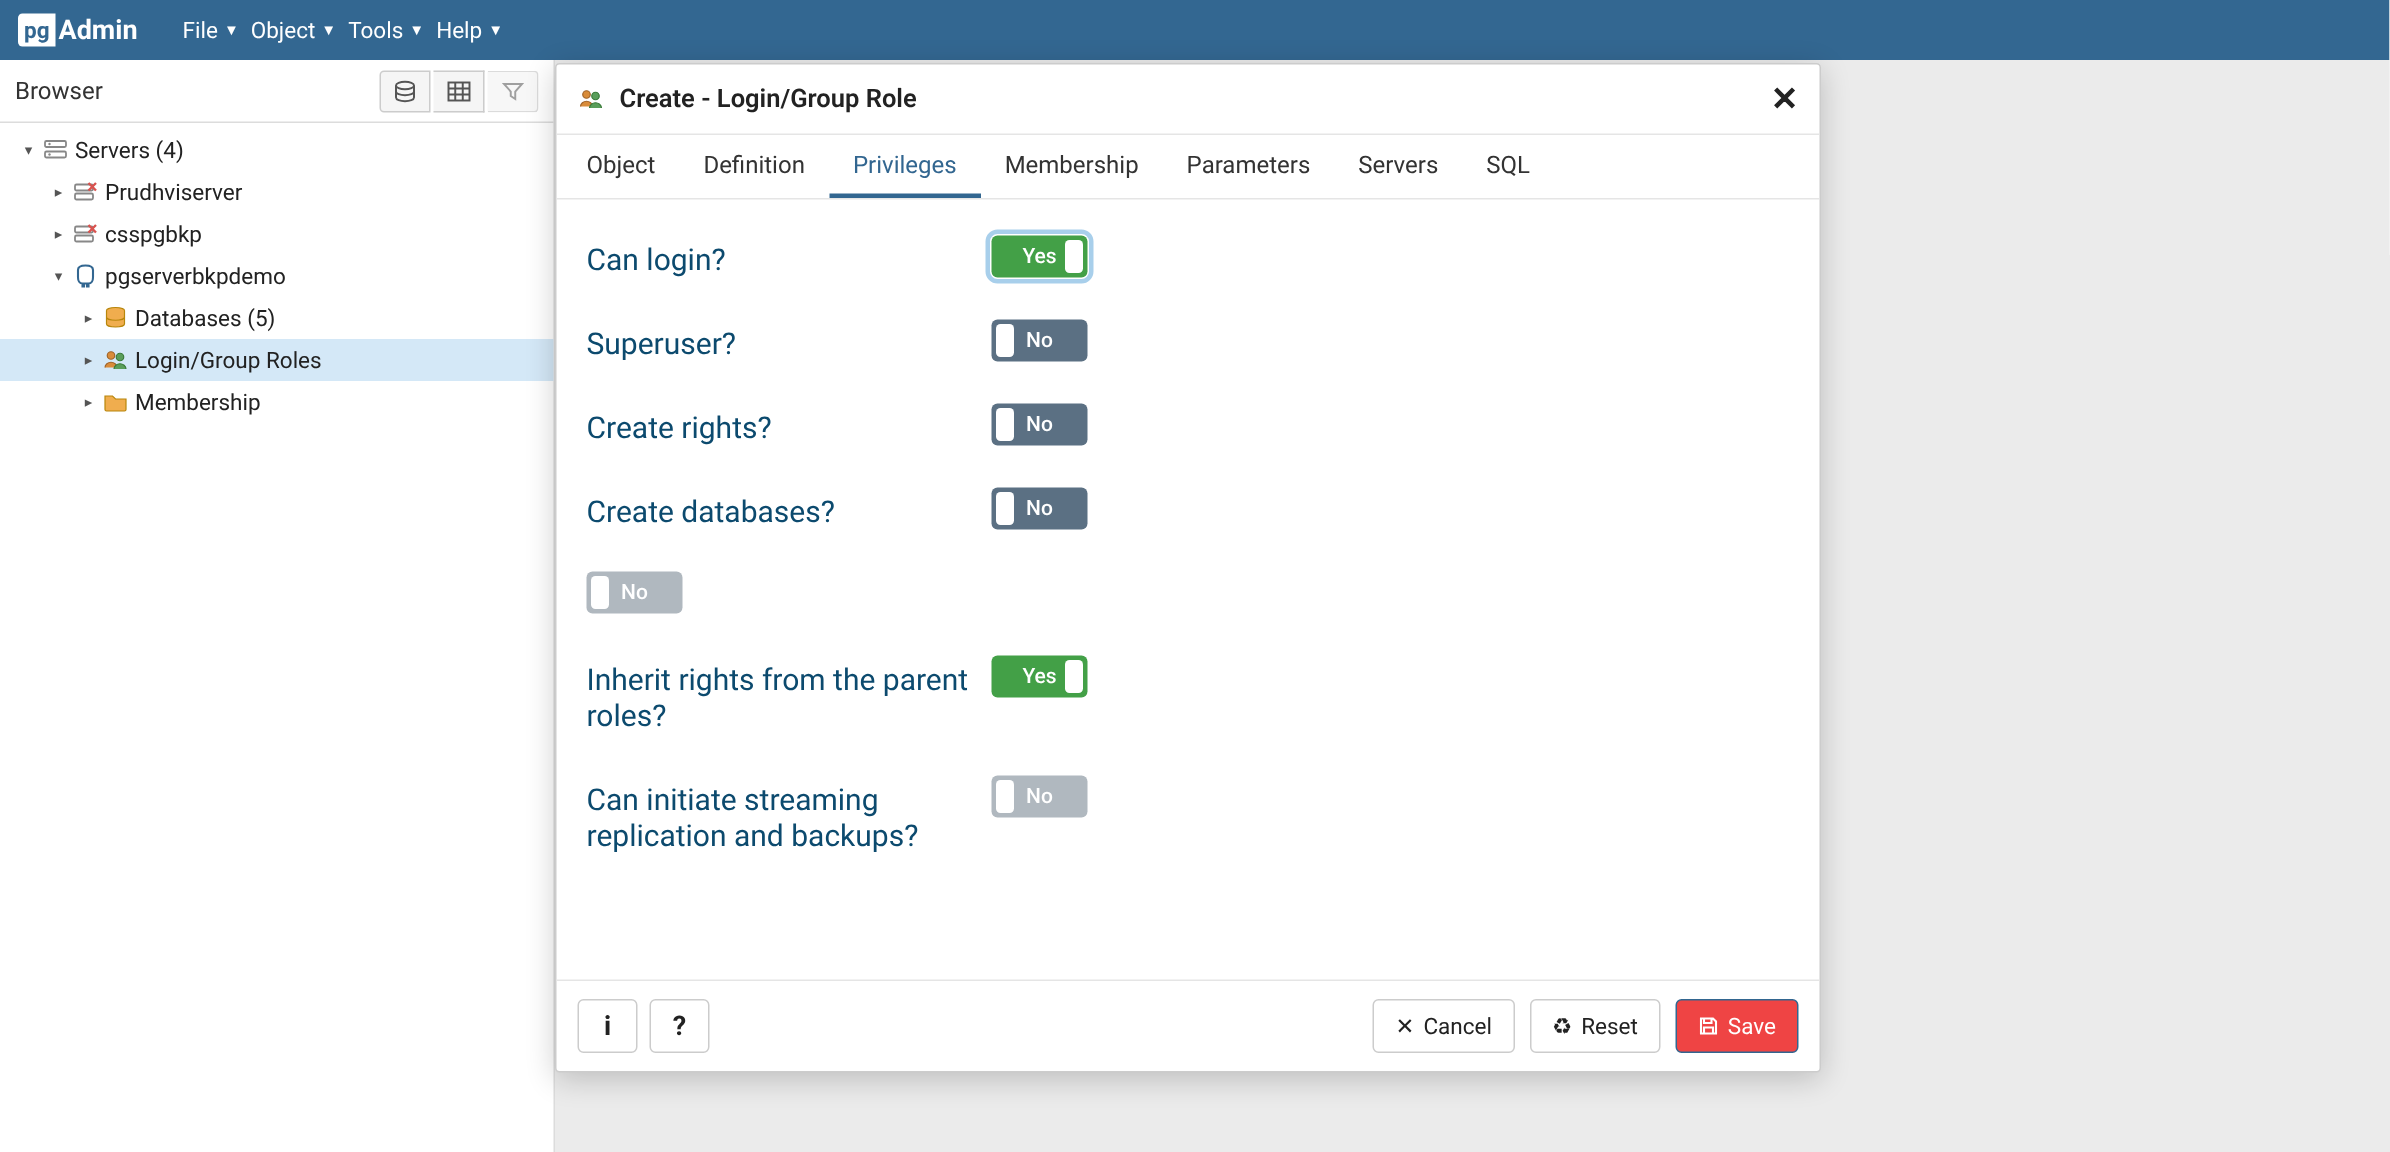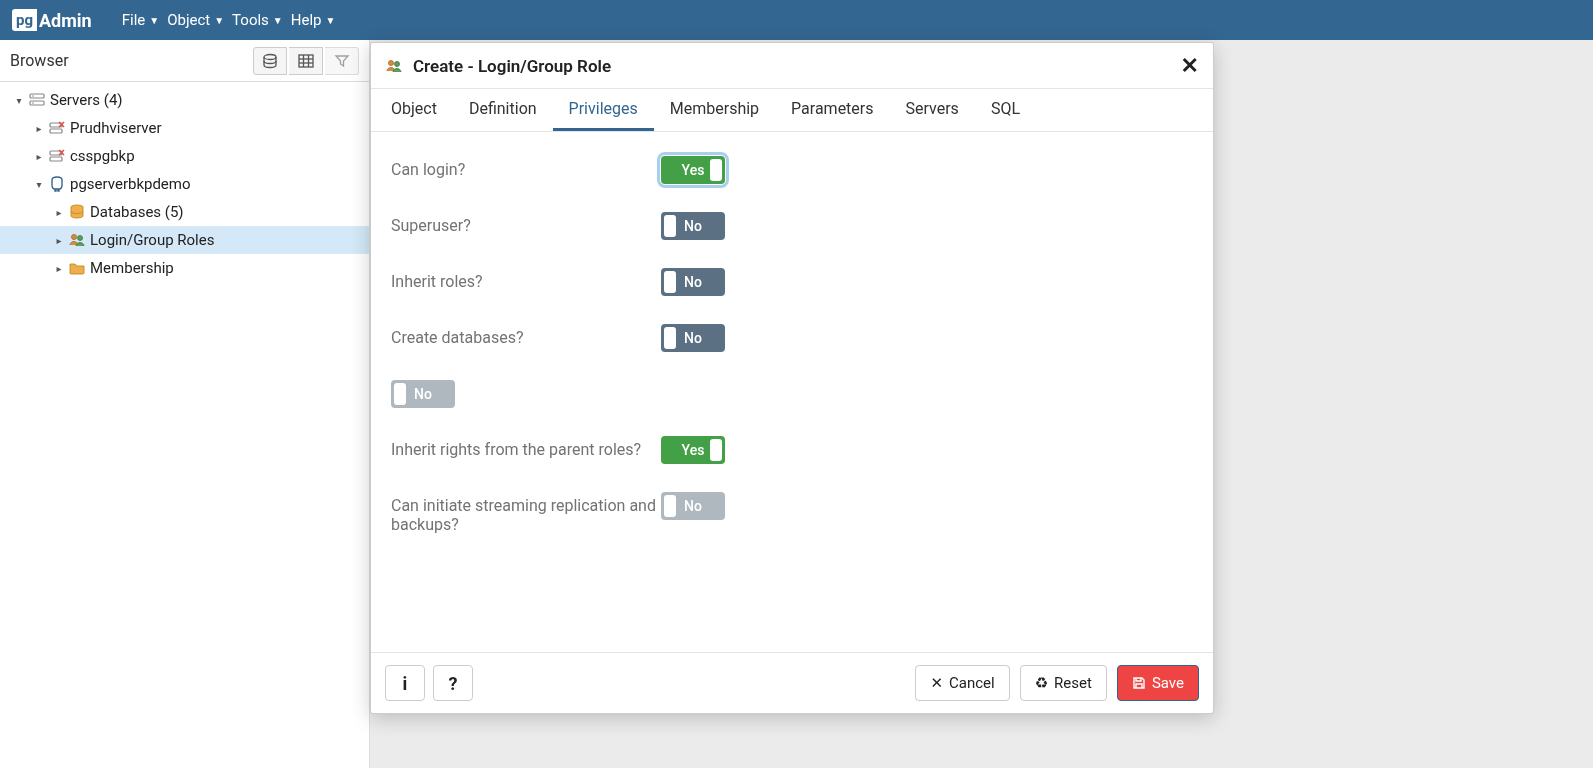--- a/index.html
+++ b/index.html
@@ -31,21 +31,21 @@
 .main{flex:1;background:#ebebeb;position:relative}
 .dialog{position:absolute;left:0;top:2px;width:844px;background:#fff;border:1px solid #ccc;box-shadow:0 4px 20px rgba(0,0,0,.2);border-radius:3px}
 .dialog-header{display:flex;align-items:center;justify-content:space-between;padding:10px 14px;border-bottom:1px solid #e5e5e5}
 .dialog-title{display:flex;align-items:center;gap:6px;font-size:17px;font-weight:600;color:#222}
 .dialog-close{font-size:22px;font-weight:bold;cursor:pointer;color:#222}
 .tabs{display:flex;border-bottom:1px solid #e5e5e5;padding:0 4px}
 .tab{padding:10px 16px;font-size:16px;color:#333;cursor:pointer;border-bottom:3px solid transparent}
 .tab.active{color:#326690;border-bottom-color:#326690}
 .dialog-body{padding:10px 20px 20px;min-height:520px}
 .form-row{display:flex;align-items:flex-start;padding:14px 0}
-.form-label{width:270px;font-size:16px;color:#737373;padding-top:4px}
+.form-label{width:270px;font-size:20px;color:#0c4a6e;padding-top:4px}
 .toggle{width:64px;height:28px;border-radius:4px;position:relative;display:flex;align-items:center;justify-content:center;color:#fff;font-size:14px;font-weight:500;cursor:pointer}
 .toggle.on{background:#43a047}
 .toggle.off{background:#5b7083}
 .toggle.disabled{background:#b0b8bf;cursor:default}
 .toggle.focused{outline:3px solid #a8cfeb;outline-offset:1px}
 .toggle-knob{position:absolute;width:12px;height:22px;background:#fff;border-radius:3px;top:3px}
 .toggle.on .toggle-knob{right:3px}
 .toggle.off .toggle-knob,.toggle.disabled .toggle-knob{left:3px}
 .dialog-footer{display:flex;justify-content:space-between;align-items:center;padding:12px 14px;border-top:1px solid #e5e5e5}
 .footer-left{display:flex;gap:8px}
@@ -224,21 +224,21 @@
             </div>
           </div>
           <div class="form-row">
             <div class="form-label">Superuser?</div>
             <div class="toggle off">
               <span>No</span>
               <div class="toggle-knob"></div>
             </div>
           </div>
           <div class="form-row">
-            <div class="form-label">Inherit roles?</div>
+            <div class="form-label">Create rights?</div>
             <div class="toggle off">
               <span>No</span>
               <div class="toggle-knob"></div>
             </div>
           </div>
           <div class="form-row">
             <div class="form-label">Create databases?</div>
             <div class="toggle off">
               <span>No</span>
               <div class="toggle-knob"></div>

